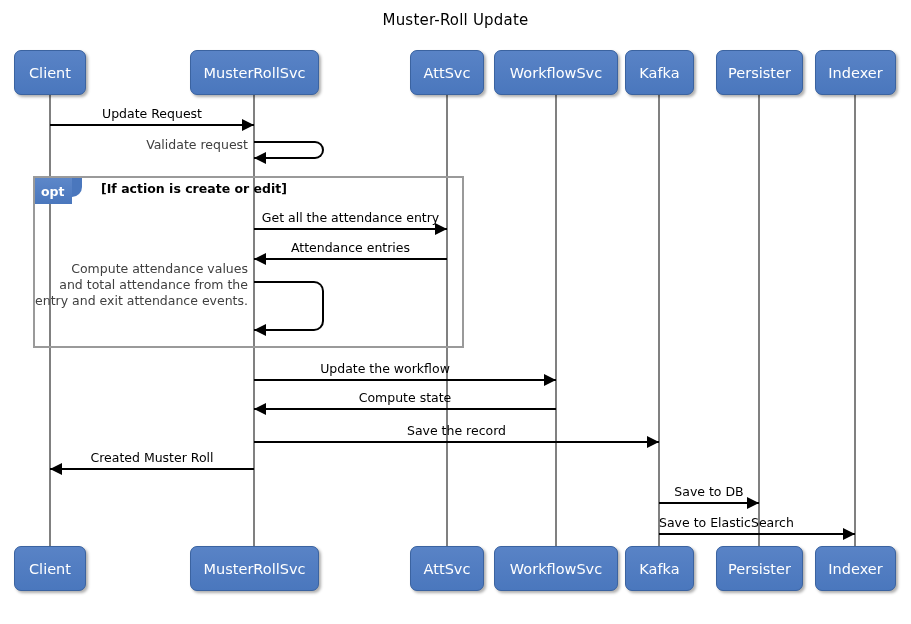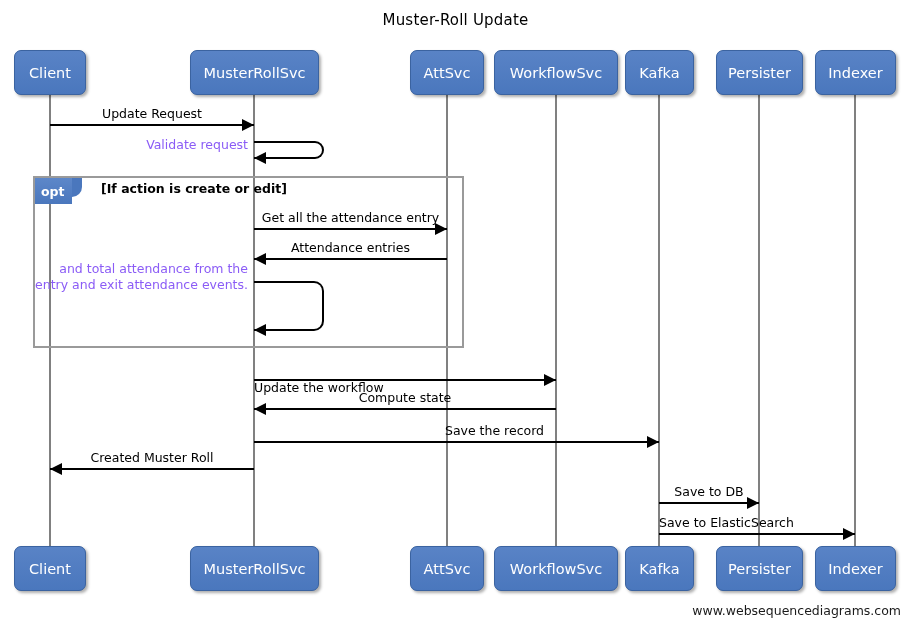--- a/index.html
+++ b/index.html
@@ -130,21 +130,21 @@
     border: 2px solid #000000;
     border-left: none;
     border-top-right-radius: 10px;
     border-bottom-right-radius: 10px;
     box-sizing: border-box;
     background: transparent;
   }
   .self-label {
     position: absolute;
     font-size: 12.5px;
-    color: #8b5cf6;
+    color: #404040;
     text-align: right;
     line-height: 16px;
   }
 </style>
 </head>
 <body>
 
 <div id="canvas">
 
   <div class="diagram-title">Muster-Roll Update</div>
@@ -174,32 +174,33 @@
       </div>
       <div class="msg-line" style="left: 254px; top: 228px; width: 193px;"></div>
       <div class="arrow-head right" style="top: 223px; left: 435px;"></div>
       <div class="msg-label" style="left: 254px; width: 193px; text-align: center; top: 210px;">Get all the attendance entry</div>
       <div class="msg-line" style="left: 254px; top: 258px; width: 193px;"></div>
       <div class="arrow-head left" style="top: 253px; left: 254px;"></div>
       <div class="msg-label" style="left: 254px; width: 193px; text-align: center; top: 240px;">Attendance entries</div>
       <div class="self-loop" style="left: 254px; top: 281px; width: 70px; height: 50px;"></div>
       <div class="arrow-head left" style="left: 254px; top: 324px;"></div>
       <div class="self-label" style="width: 240px; left: 8px; top: 261px;">
+        <div>Compute attendance values</div>
         <div>and total attendance from the</div>
         <div>entry and exit attendance events.</div>
       </div>
       <div class="msg-line" style="left: 254px; top: 379px; width: 302px;"></div>
       <div class="arrow-head right" style="top: 374px; left: 544px;"></div>
-      <div class="msg-label" style="left: 254px; width: 262px; top: 380px;">Update the workflow</div>
+      <div class="msg-label" style="left: 254px; width: 262px; text-align: center; top: 361px;">Update the workflow</div>
       <div class="msg-line" style="left: 254px; top: 408px; width: 302px;"></div>
       <div class="arrow-head left" style="top: 403px; left: 254px;"></div>
       <div class="msg-label" style="left: 254px; width: 302px; text-align: center; top: 390px;">Compute state</div>
       <div class="msg-line" style="left: 254px; top: 441px; width: 405px;"></div>
       <div class="arrow-head right" style="top: 436px; left: 647px;"></div>
-      <div class="msg-label" style="left: 254px; width: 405px; text-align: center; top: 423px; padding-left: 38px;">Save the record</div>
+      <div class="msg-label" style="left: 254px; width: 405px; text-align: center; top: 423px;">Save the record</div>
       <div class="msg-line" style="left: 50px; top: 468px; width: 204px;"></div>
       <div class="arrow-head left" style="top: 463px; left: 50px;"></div>
       <div class="msg-label" style="left: 50px; width: 204px; text-align: center; top: 450px;">Created Muster Roll</div>
       <div class="msg-line" style="left: 659px; top: 502px; width: 100px;"></div>
       <div class="arrow-head right" style="top: 497px; left: 747px;"></div>
       <div class="msg-label" style="left: 659px; width: 100px; text-align: center; top: 484px;">Save to DB</div>
       <div class="msg-line" style="left: 659px; top: 533px; width: 196px;"></div>
       <div class="arrow-head right" style="top: 528px; left: 843px;"></div>
       <div class="msg-label" style="left: 659px; width: 196px; top: 515px;">Save to ElasticSearch</div>
     </div>
@@ -243,14 +244,13 @@
         <span>Kafka</span>
       </div>
       <div class="participant" style="left: 716px; top: 546px; width: 87px;">
         <span>Persister</span>
       </div>
       <div class="participant" style="left: 815px; top: 546px; width: 81px;">
         <span>Indexer</span>
       </div>
     </div>
 
-  <div class="footer-credit">www.websequencediagrams.com</div>
 </div>
 
 </body></html>

